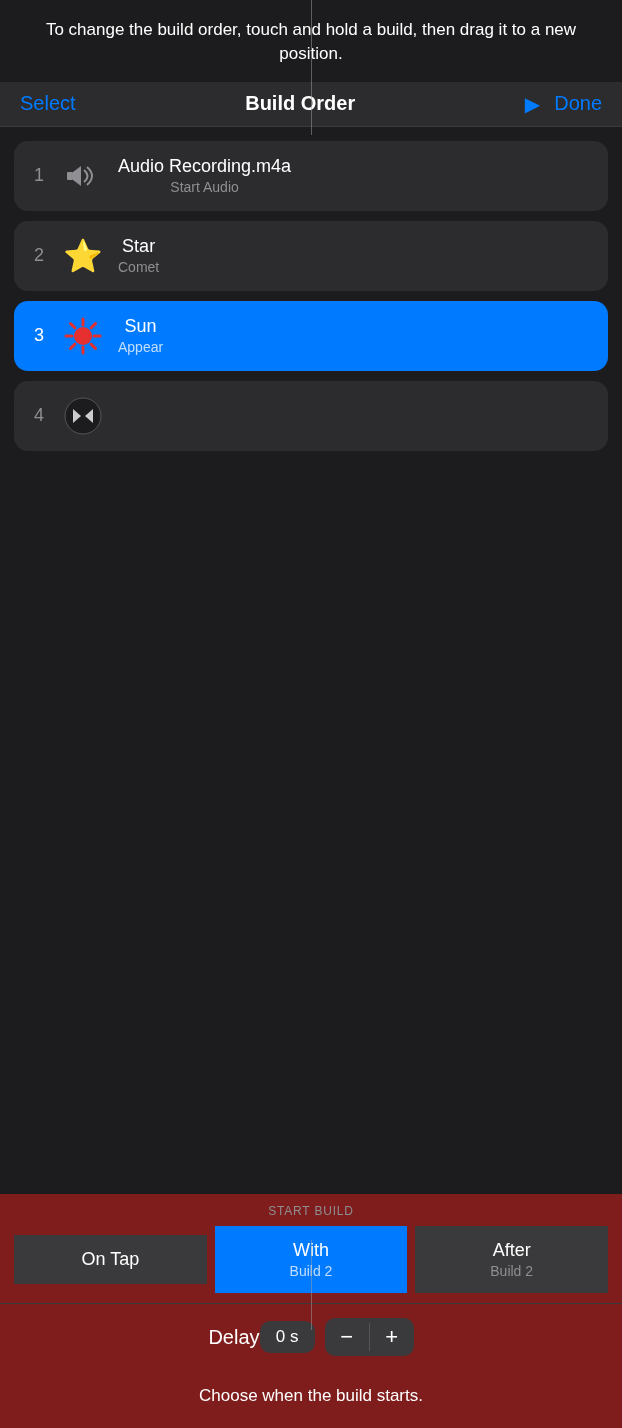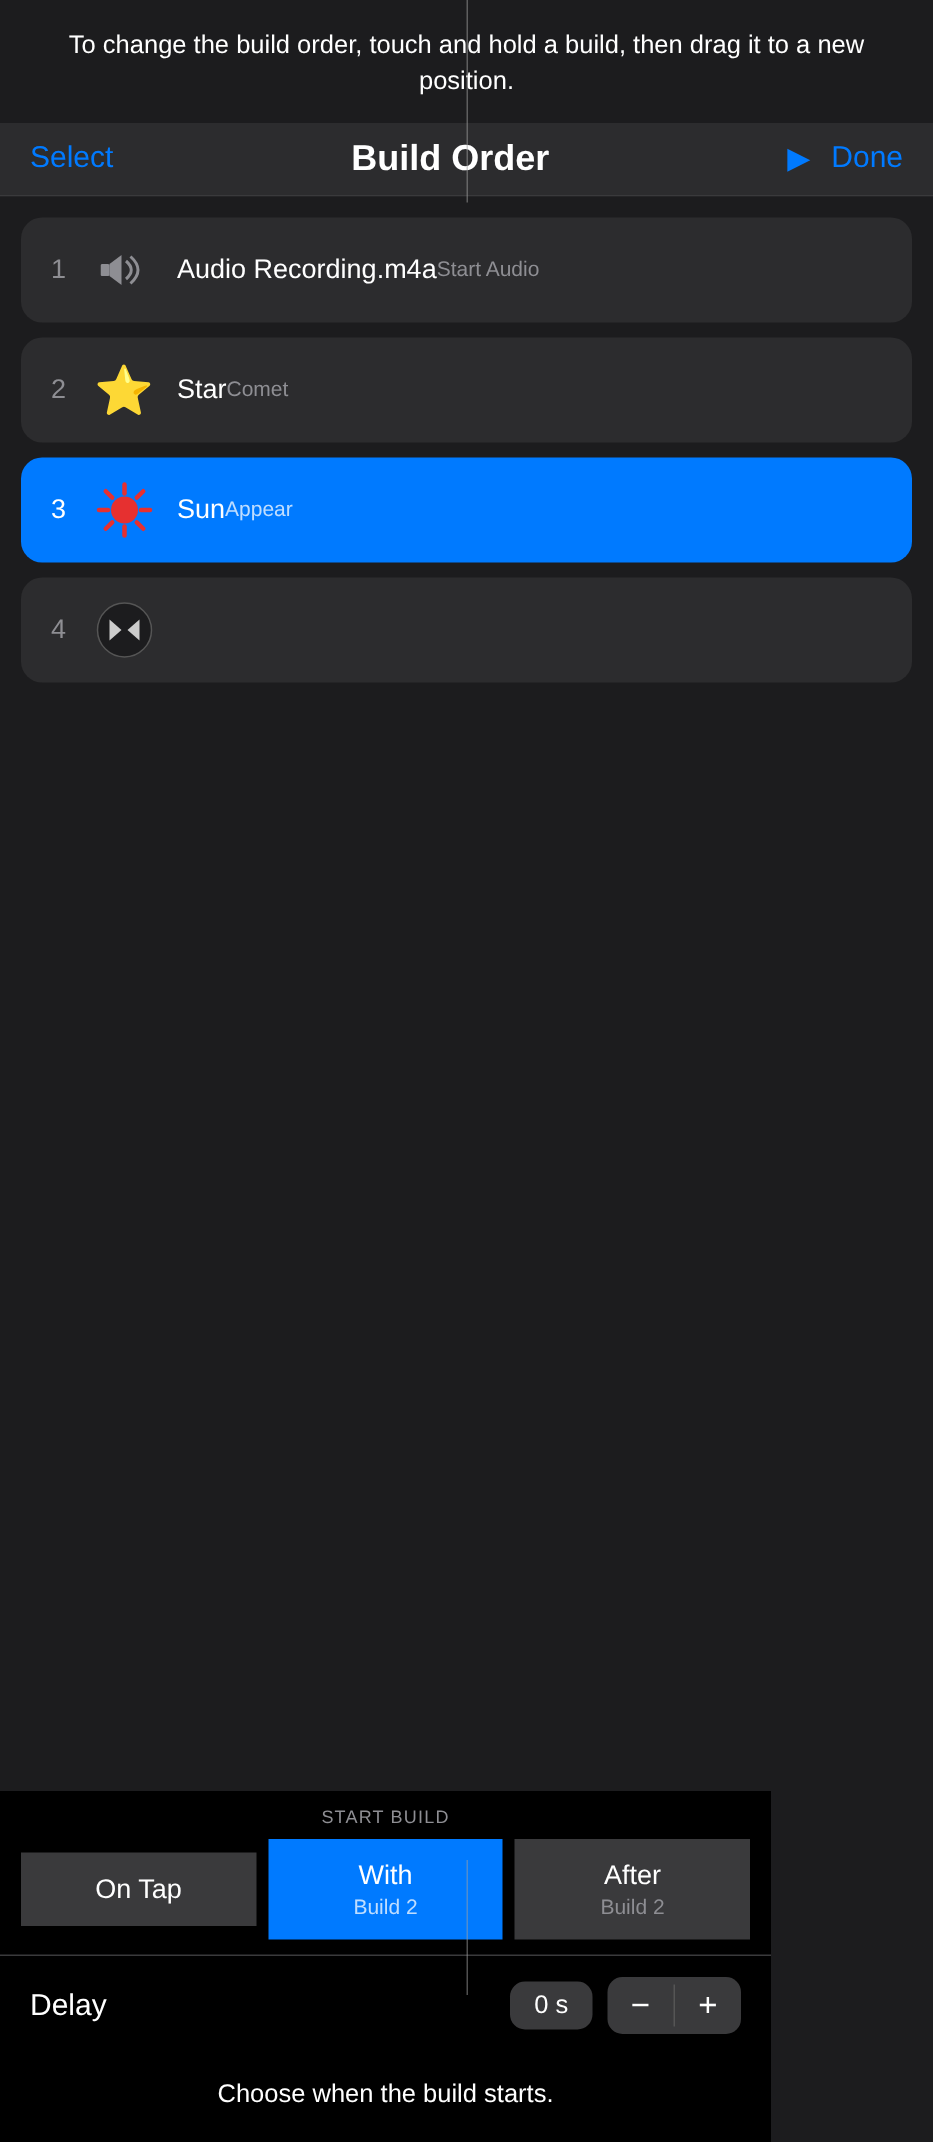--- a/index.html
+++ b/index.html
@@ -31,21 +31,21 @@
     }
 
     .nav-select {
       color: #007aff;
       font-size: 20px;
       font-weight: 400;
       cursor: pointer;
     }
 
     .nav-title {
-      font-size: 24px;
+      font-size: 20px;
       font-weight: 700;
       color: #fff;
     }
 
     .nav-right {
       display: flex;
       align-items: center;
       gap: 14px;
     }
 
@@ -100,21 +100,22 @@
       width: 42px;
       height: 42px;
       display: flex;
       align-items: center;
       justify-content: center;
       font-size: 30px;
     }
 
     .item-text {
       display: flex;
-      flex-direction: row;
+      flex-direction: column;
+      align-items: center;
     }
 
     .item-name {
       font-size: 18px;
       font-weight: 500;
       color: #fff;
     }
 
     .item-sub {
       font-size: 14px;
@@ -132,22 +133,22 @@
       align-items: center;
       justify-content: center;
       color: #8e8e93;
       font-size: 24px;
     }
 
     .bottom-section {
       position: fixed;
       bottom: 0;
       left: 0;
-      width: 514px;
-      background: #000000;
+      width: 622px;
+      background: #7f1d1d;
     }
 
     .start-build-label {
       text-align: center;
       font-size: 12px;
       letter-spacing: 0.8px;
       color: #8e8e93;
       padding: 10px 0 8px;
       text-transform: uppercase;
     }
@@ -188,21 +189,21 @@
       margin-top: 2px;
     }
 
     .segment-btn:not(.selected) .segment-btn-sub {
       color: #8e8e93;
     }
 
     .delay-row {
       display: flex;
       align-items: center;
-      justify-content: space-between;
+      justify-content: center;
       padding: 14px 20px;
       border-top: 1px solid #3a3a3c;
       margin-top: 10px;
     }
 
     .delay-label {
       font-size: 20px;
       color: #fff;
       font-weight: 400;
     }

